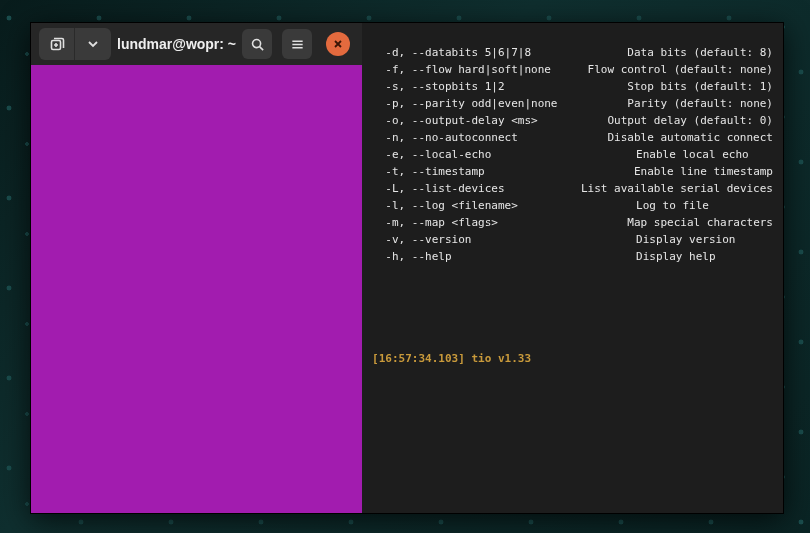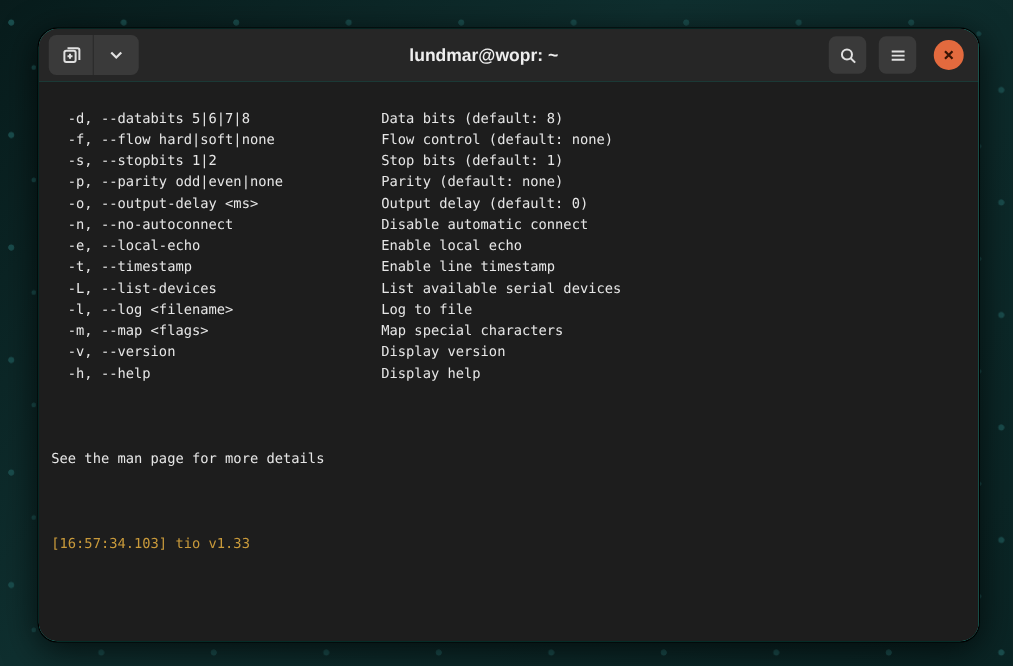--- a/index.html
+++ b/index.html
@@ -21,25 +21,25 @@
       radial-gradient(circle at 90% 80%, #1a4d4d 0 2%, transparent 2.5%),
       linear-gradient(135deg, #081c1c 0%, #0f2f2f 40%, #0a2424 100%);
     background-size: 90px 90px, 90px 90px, 90px 90px, 90px 90px, cover;
   }
   .window {
     position: absolute;
     top: 22px;
     left: 30px;
     width: 752px;
     height: 490px;
-    background: #14b8a6;
-    border-radius: 16px;
+    background: #a21caf;
+    border-radius: 0;
     box-shadow: 0 6px 28px rgba(0,0,0,0.7);
     display: flex;
-    flex-direction: column;
+    flex-direction: row;
     overflow: hidden;
     border: 1px solid #000;
   }
   .titlebar {
     height: 42px;
     background: #262626;
     display: flex;
     align-items: center;
     padding: 0 8px;
     gap: 6px;
@@ -108,21 +108,21 @@
     font-size: 11px;
     line-height: 17px;
     padding: 4px 10px 10px 10px;
     white-space: pre;
     overflow: hidden;
   }
   .opt-row { display: flex; }
   .opt-flag { display: inline-block; width: 264px; }
   .prompt-user { color: #2fb0b0; font-weight: bold; }
   .prompt-sep  { color: #e6e6e6; font-weight: bold;}
-  .ts-line { color: #c99a3b; font-weight: normal; }
+  .ts-line { color: #c99a3b; font-weight: bold; }
 </style>
 </head>
 <body>
 
 <div class="desktop-bg"></div>
 
 <div class="window">
 
   <div class="titlebar">
     <div class="tb-group-left">
@@ -158,21 +158,20 @@
         <svg width="12" height="12" viewBox="0 0 12 12" fill="none" stroke-width="1.8">
           <path d="M3 3 L9 9 M9 3 L3 9"></path>
         </svg>
       </button>
     </div>
   </div>
 
   <div class="terminal">
 <div id="opts"><div class="opt-row"><span class="opt-flag">  -d, --databits 5|6|7|8</span><span>Data bits (default: 8)</span></div><div class="opt-row"><span class="opt-flag">  -f, --flow hard|soft|none</span><span>Flow control (default: none)</span></div><div class="opt-row"><span class="opt-flag">  -s, --stopbits 1|2</span><span>Stop bits (default: 1)</span></div><div class="opt-row"><span class="opt-flag">  -p, --parity odd|even|none</span><span>Parity (default: none)</span></div><div class="opt-row"><span class="opt-flag">  -o, --output-delay &lt;ms&gt;</span><span>Output delay (default: 0)</span></div><div class="opt-row"><span class="opt-flag">  -n, --no-autoconnect</span><span>Disable automatic connect</span></div><div class="opt-row"><span class="opt-flag">  -e, --local-echo</span><span>Enable local echo</span></div><div class="opt-row"><span class="opt-flag">  -t, --timestamp</span><span>Enable line timestamp</span></div><div class="opt-row"><span class="opt-flag">  -L, --list-devices</span><span>List available serial devices</span></div><div class="opt-row"><span class="opt-flag">  -l, --log &lt;filename&gt;</span><span>Log to file</span></div><div class="opt-row"><span class="opt-flag">  -m, --map &lt;flags&gt;</span><span>Map special characters</span></div><div class="opt-row"><span class="opt-flag">  -v, --version</span><span>Display version</span></div><div class="opt-row"><span class="opt-flag">  -h, --help</span><span>Display help</span></div></div>
 <div> </div>
-<div>See the man page for more details</div>
 <div> </div>
 <div class="ts-line">[16:57:34.103] tio v1.33</div>
 
 
 
 
 
   </div>
 
 </div>

